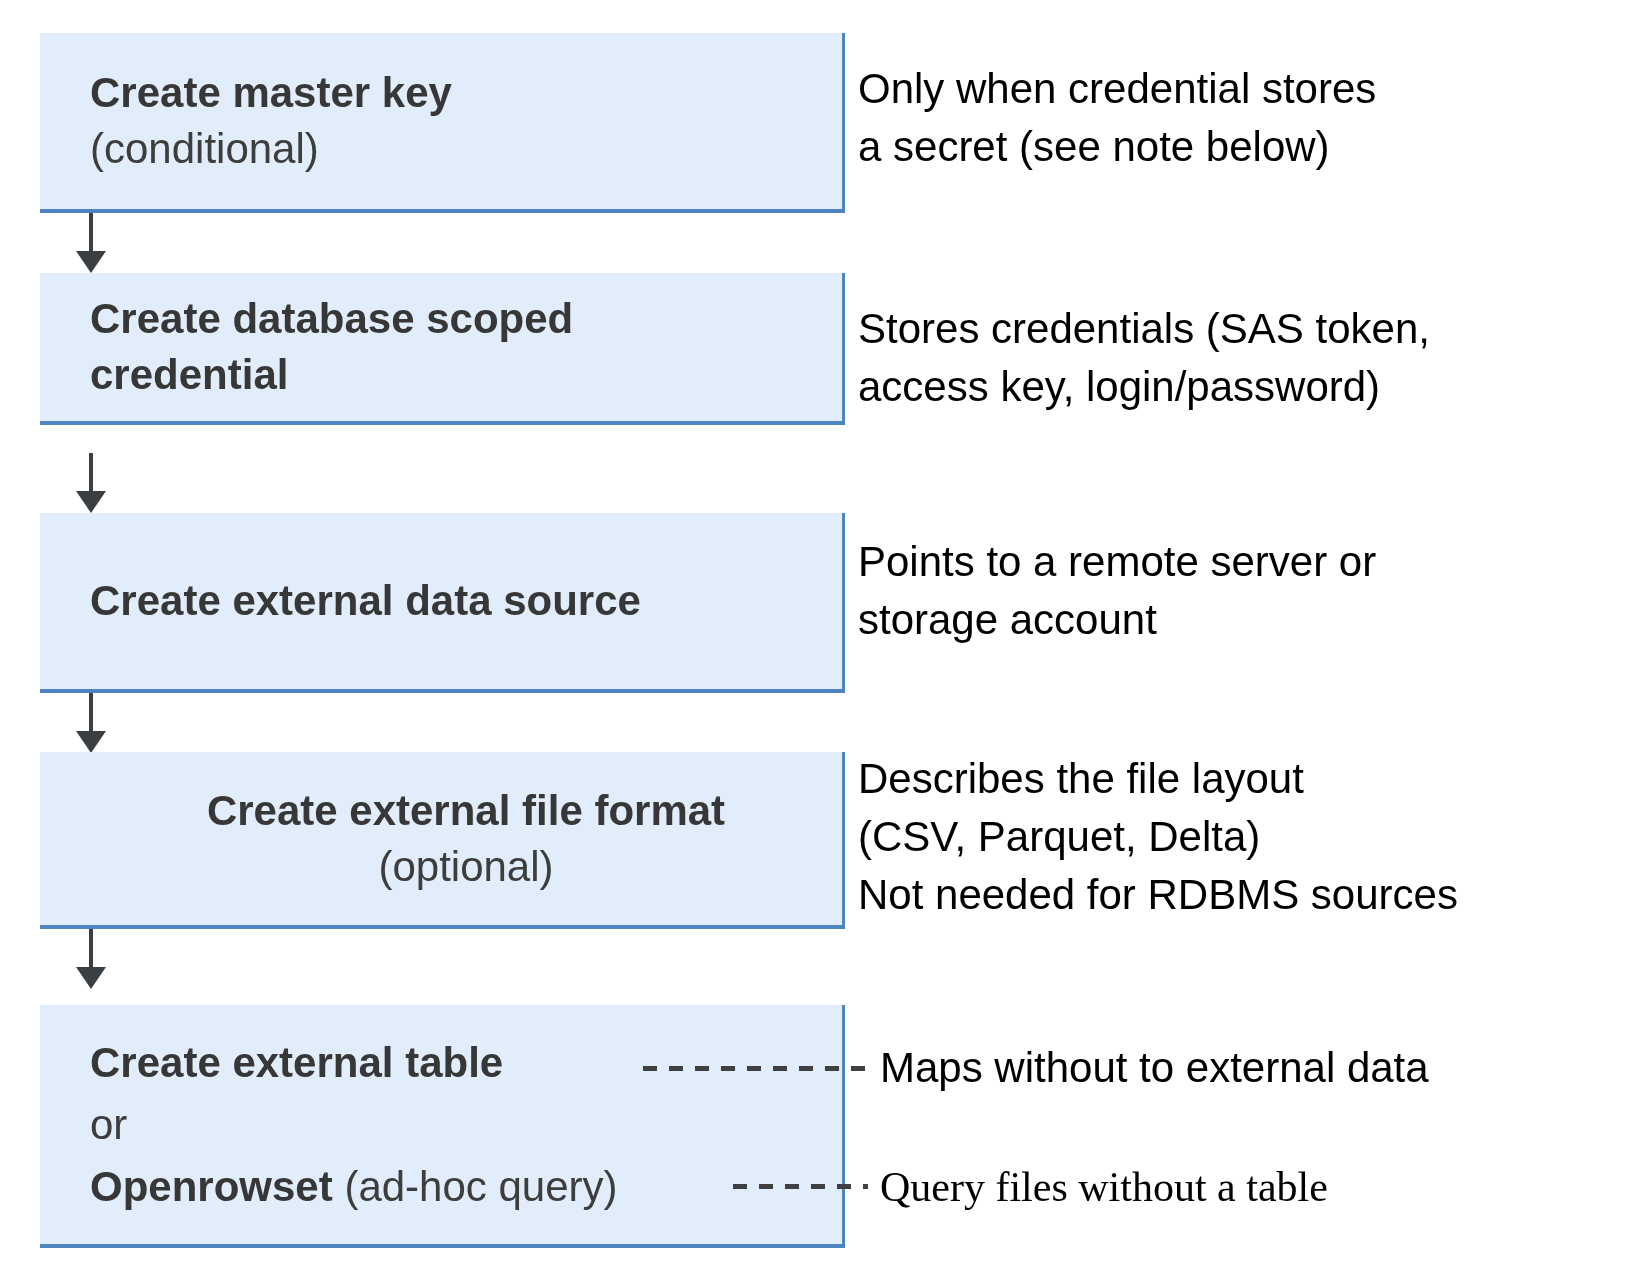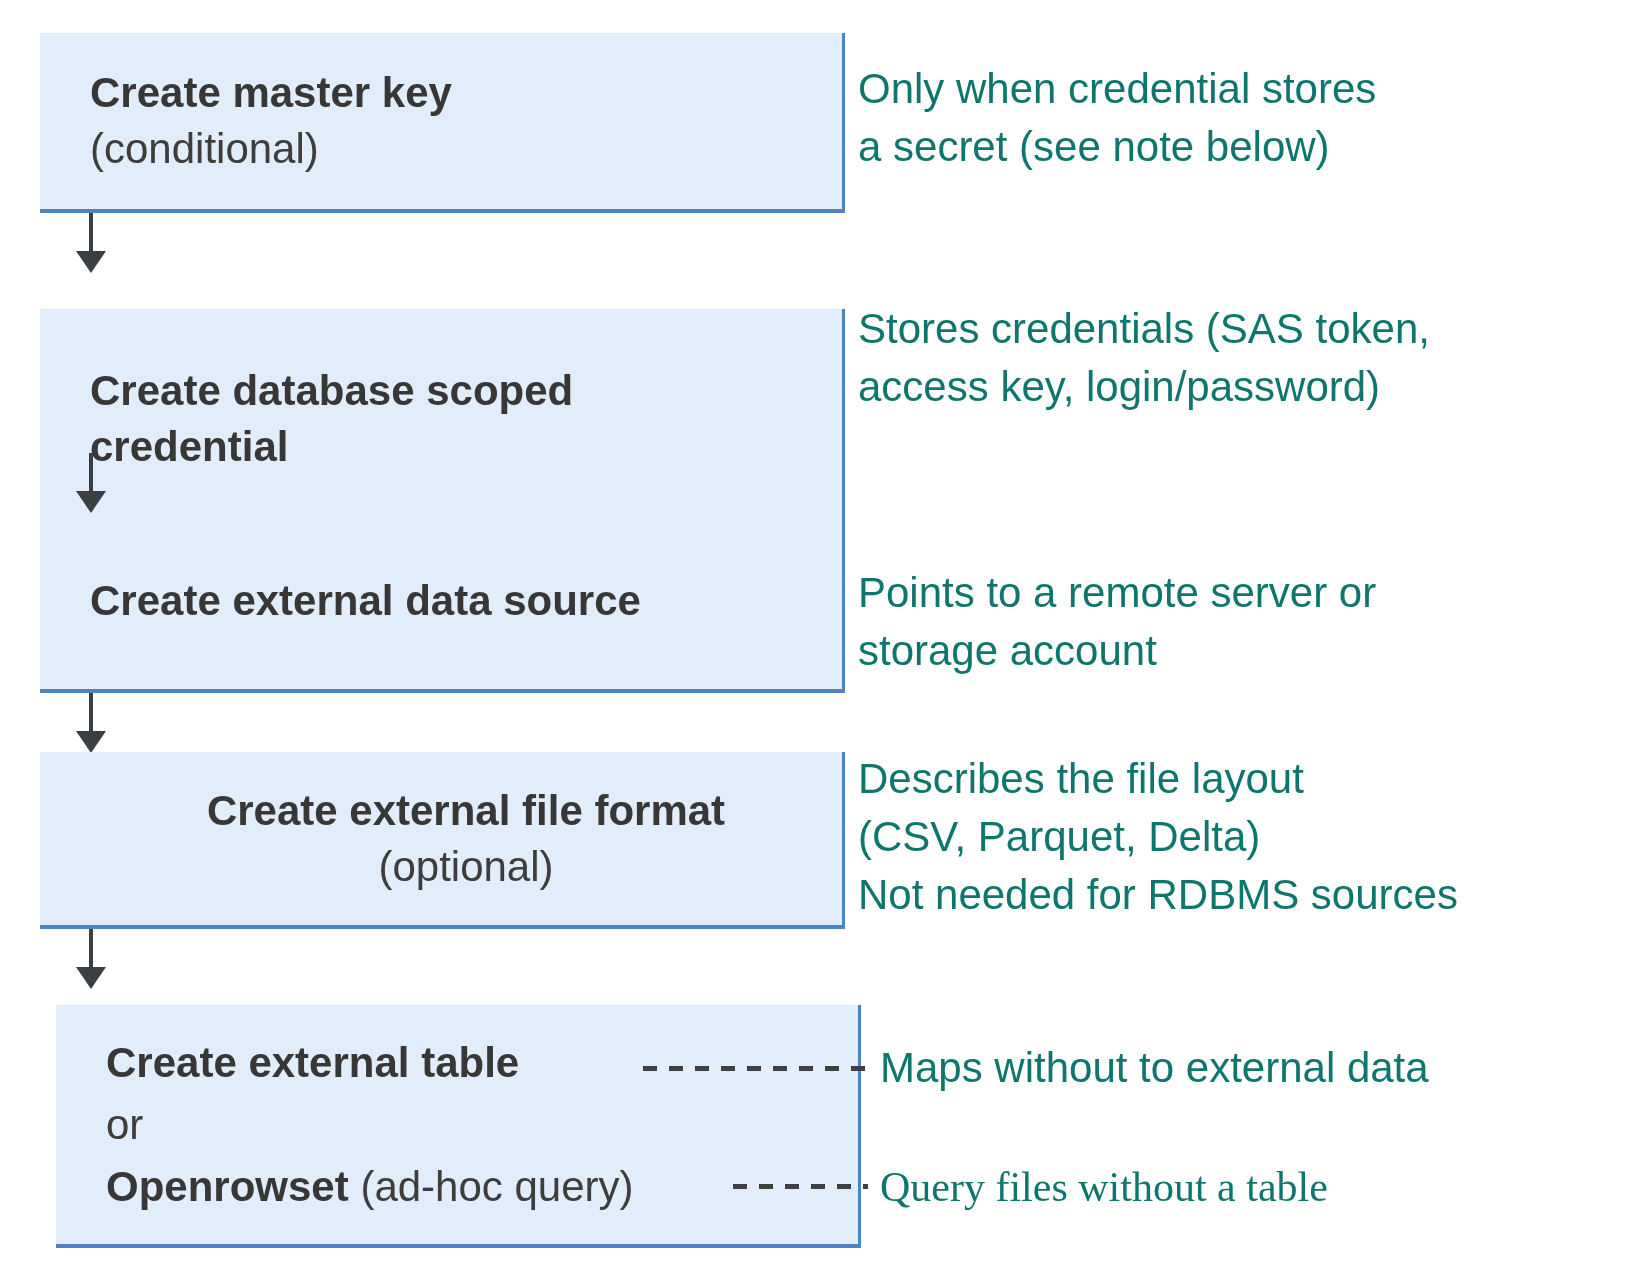--- a/index.html
+++ b/index.html
@@ -27,24 +27,24 @@
     border-right: 3px solid #4e84c0;
     border-bottom: 4px solid #4e84c0;
     display: flex;
     flex-direction: column;
     justify-content: center;
     padding-left: 50px;
     font-size: 42px;
     line-height: 56px;
   }
   .box-1 { top: 33px;   height: 180px; }
-  .box-2 { top: 273px;  height: 224px; margin-top: 36px; }
+  .box-2 { top: 273px;  height: 152px; }
   .box-3 { top: 513px;  height: 180px; }
   .box-4 { top: 752px;  height: 177px; text-align: center; }
-  .box-5 { top: 1005px; height: 243px; line-height: 62px; margin-left: 16px; }
+  .box-5 { top: 1005px; height: 243px; line-height: 62px; }
 
   .box-title   { font-weight: 700; color: #373737; }
   .box-regular { font-weight: 400; color: #3d3d3d; }
   .inline-bold    { font-weight: 700; color: #373737; }
   .inline-regular { font-weight: 400; color: #3d3d3d; }
 
   
   .flow-arrow {
     position: absolute;
     left: 76px;
@@ -74,26 +74,26 @@
     border-top: 22px solid #3a3f44;
   }
 
   
   .note {
     position: absolute;
     left: 858px;
     font-size: 42px;
     font-weight: 400;
     line-height: 58px;
-    color: #0f766e;
+    color: #000000;
     white-space: nowrap;
   }
   .note-1 { top: 60px; }
   .note-2 { top: 300px; }
-  .note-3 { top: 533px; margin-top: 31px; }
+  .note-3 { top: 533px; }
   .note-4 { top: 750px; }
   .note-5a { top: 1039px; left: 880px; }
   .note-5b { top: 1158px; left: 880px; font-family: Liberation Serif, serif; }
 
   
   .dashed-connector {
     position: absolute;
     height: 5px;
     background: repeating-linear-gradient(
       90deg,

